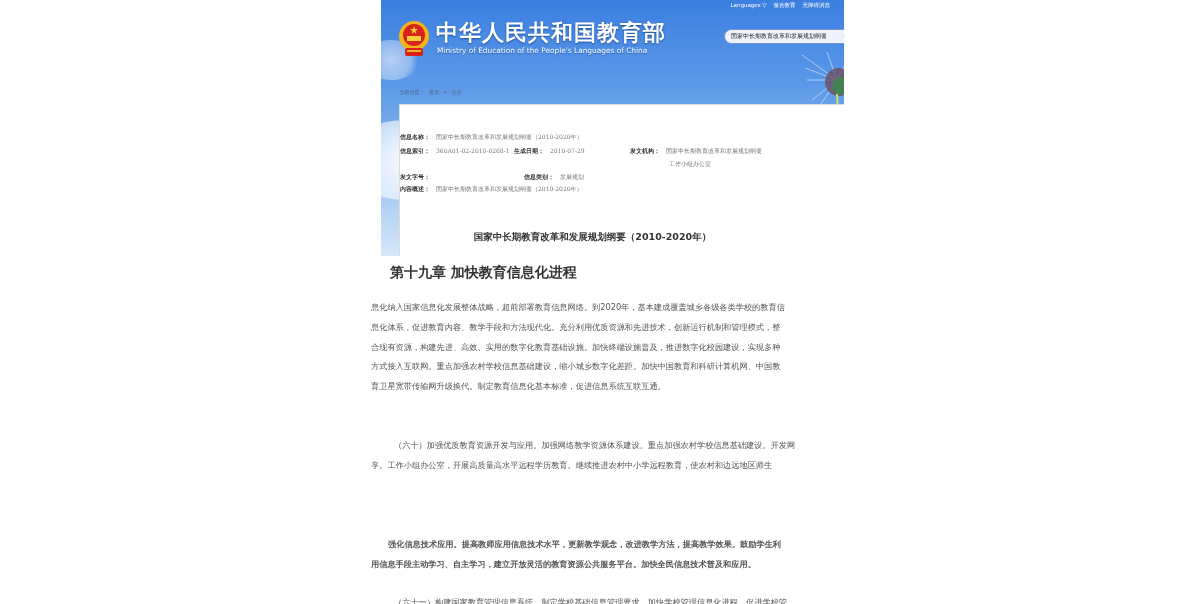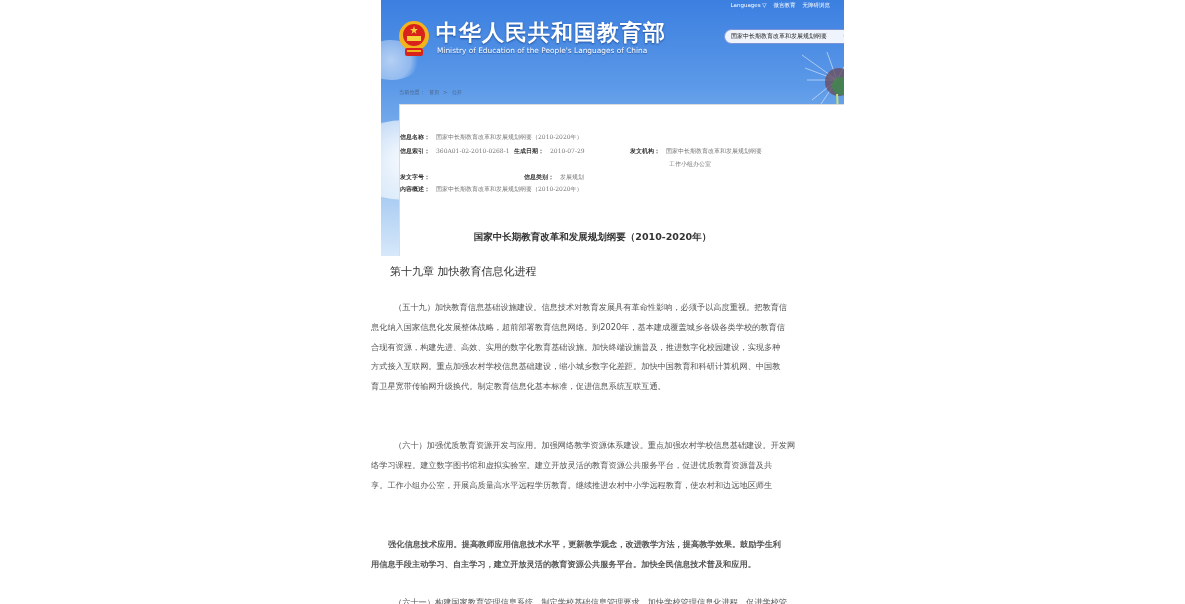--- a/index.html
+++ b/index.html
@@ -24,21 +24,21 @@
   .toplinks span { cursor: pointer; }
   .search { position: absolute; left: 343px; top: 29px; width: 134px; height: 15px; border-radius: 9px; background: #eef3fc; border: 1.5px solid #7c93d8; box-sizing: border-box; }
   .search input { position: absolute; left: 6px; top: 1px; width: 110px; height: 11px; border: none; background: transparent; font-size: 6px; color: #222; padding: 0; outline: none; font-family: "DejaVu Sans", sans-serif; }
   .search .s-icon { position: absolute; right: 3px; top: 1px; width: 11px; height: 11px; }
   .breadcrumb { position: absolute; left: 18px; top: 89px; font-size: 5.2px; color: #4a6688; white-space: nowrap; display: flex; gap: 4px; }
   .info-card { position: absolute; left: 18px; top: 104px; width: 460px; height: 152px; background: #ffffff; border: 1px solid #dcdcdc; border-bottom: none; box-sizing: border-box; }
   .meta { position: absolute; font-family: "DejaVu Serif", "Liberation Serif", serif; font-size: 6px; white-space: nowrap; }
   .meta .k { color: #333; font-weight: bold; }
   .meta .v { color: #777; margin-left: 6px; }
   .doc-title { position: absolute; left: 0; width: 503px; top: 231px; text-align: center; font-size: 9.5px; font-weight: bold; color: #333; white-space: nowrap; }
-  .chapter { position: absolute; left: 49px; top: 264px; font-size: 11px; font-weight: normal; color: #333; white-space: nowrap; }
+  .chapter { position: absolute; left: 49px; top: 264px; font-size: 14px; font-weight: bold; color: #333; white-space: nowrap; }
   .para { position: absolute; left: 30px; width: 440px; font-size: 8.2px; color: #555; line-height: 19.8px; }
   .para .line { white-space: nowrap; height: 19.8px; }
   .para .indent { padding-left: 23px; }
 </style>
 </head>
 <body>
 
 <div class="page">
   <div class="banner">
     <div class="cloud" style="left:-40px;top:120px;width:130px;height:80px;"></div>
@@ -118,30 +118,29 @@
     <span class="k">信息类别：</span><span class="v">发展规划</span>
   </div>
   <div class="meta" style="left:59px;top:185px;">
     <span class="k">内容概述：</span><span class="v">国家中长期教育改革和发展规划纲要（2010-2020年）</span>
   </div>
 
   <div class="doc-title">国家中长期教育改革和发展规划纲要（2010-2020年）</div>
   <div class="chapter">第十九章 加快教育信息化进程</div>
 
   <div class="para" style="top:298px;">
-    <div class="line indent">（五十九）加快教育信息基础设施建设。信息技术对教育发展具有革命性影响，必须予以高度重视。把教育信</div>
     <div class="line">息化纳入国家信息化发展整体战略，超前部署教育信息网络。到2020年，基本建成覆盖城乡各级各类学校的教育信</div>
+    <div class="line">息化体系，促进教育内容、教学手段和方法现代化。充分利用优质资源和先进技术，创新运行机制和管理模式，整</div>
     <div class="line">合现有资源，构建先进、高效、实用的数字化教育基础设施。加快终端设施普及，推进数字化校园建设，实现多种</div>
     <div class="line">方式接入互联网。重点加强农村学校信息基础建设，缩小城乡数字化差距。加快中国教育和科研计算机网、中国教</div>
     <div class="line">育卫星宽带传输网升级换代。制定教育信息化基本标准，促进信息系统互联互通。</div>
   </div>
 
   <div class="para" style="top:436px;">
     <div class="line indent">（六十）加强优质教育资源开发与应用。加强网络教学资源体系建设。重点加强农村学校信息基础建设。开发网</div>
-    <div class="line">络学习课程。建立数字图书馆和虚拟实验室。建立开放灵活的教育资源公共服务平台，促进优质教育资源普及共</div>
     <div class="line">享。工作小组办公室，开展高质量高水平远程学历教育。继续推进农村中小学远程教育，使农村和边远地区师生</div>
   </div>
 
   <div class="para" style="top:535px;font-weight:bold;">
     <div class="line" style="padding-left:17px">强化信息技术应用。提高教师应用信息技术水平，更新教学观念，改进教学方法，提高教学效果。鼓励学生利</div>
     <div class="line">用信息手段主动学习、自主学习，建立开放灵活的教育资源公共服务平台。加快全民信息技术普及和应用。</div>
   </div>
 
   <div class="para" style="top:593px;">
     <div class="line indent">（六十一）构建国家教育管理信息系统。制定学校基础信息管理要求，加快学校管理信息化进程，促进学校管</div>

